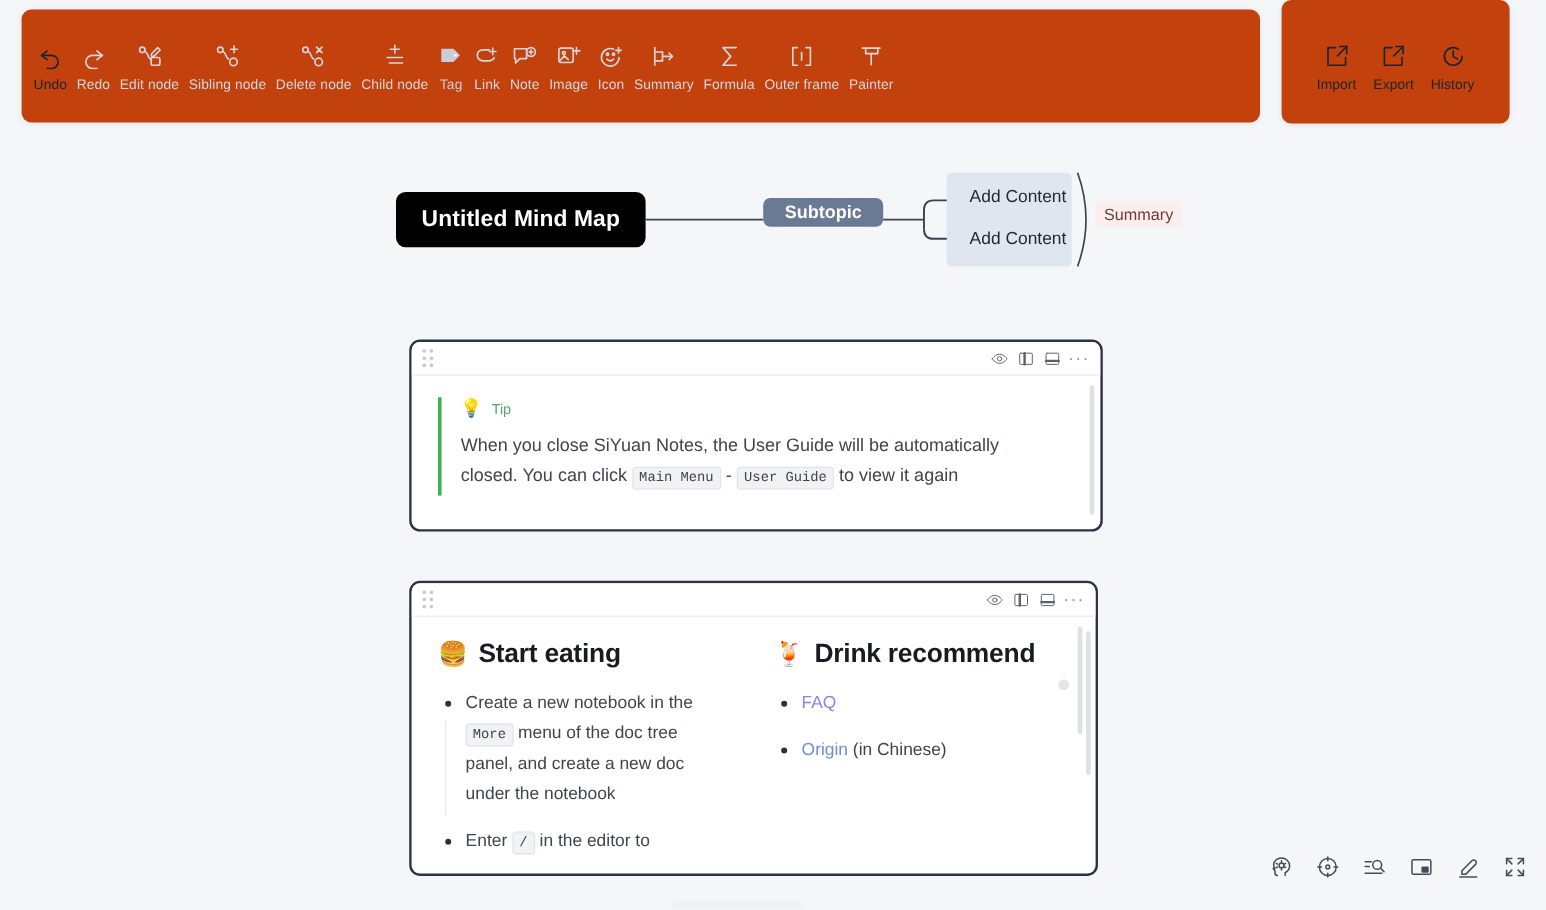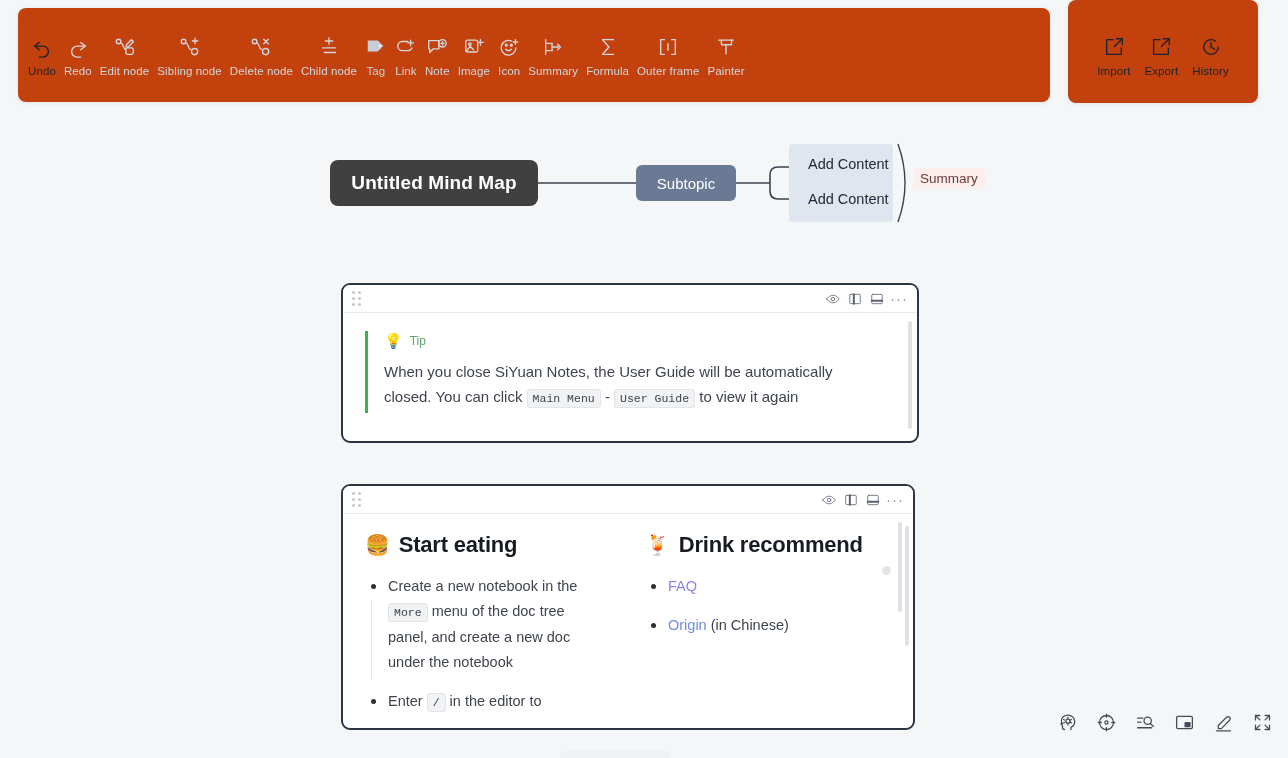--- a/index.html
+++ b/index.html
@@ -52,28 +52,28 @@
   
   #mindmap { position: absolute; left: 0; top: 118px; width: 1288px; height: 140px; }
 
   .node {
     position: absolute;
     display: flex; align-items: center; justify-content: center;
     cursor: pointer;
   }
   #node-root {
     left: 330px; top: 42px; width: 208px; height: 46px;
-    background: #404040; border-radius: 8px;
+    background: #000000; border-radius: 8px;
     color: #ffffff; font-size: 19px; font-weight: bold;
     letter-spacing: .1px;
   }
   #node-sub {
-    left: 636px; top: 164px; width: 100px; height: 36px;
+    left: 636px; top: 164px; width: 100px; height: 24px;
     background: #6b7a94; border-radius: 6px;
-    color: #ffffff; font-size: 15px;
+    color: #ffffff; font-size: 15px; font-weight: bold;
   }
 
   .sel-wrap {
     position: absolute; left: 789px; top: 26px;
     width: 104px; height: 78px;
     background: #dfe6ef; border-radius: 4px;
   }
   .leaf {
     position: absolute; left: 792px;
     width: 98px; height: 22px;

